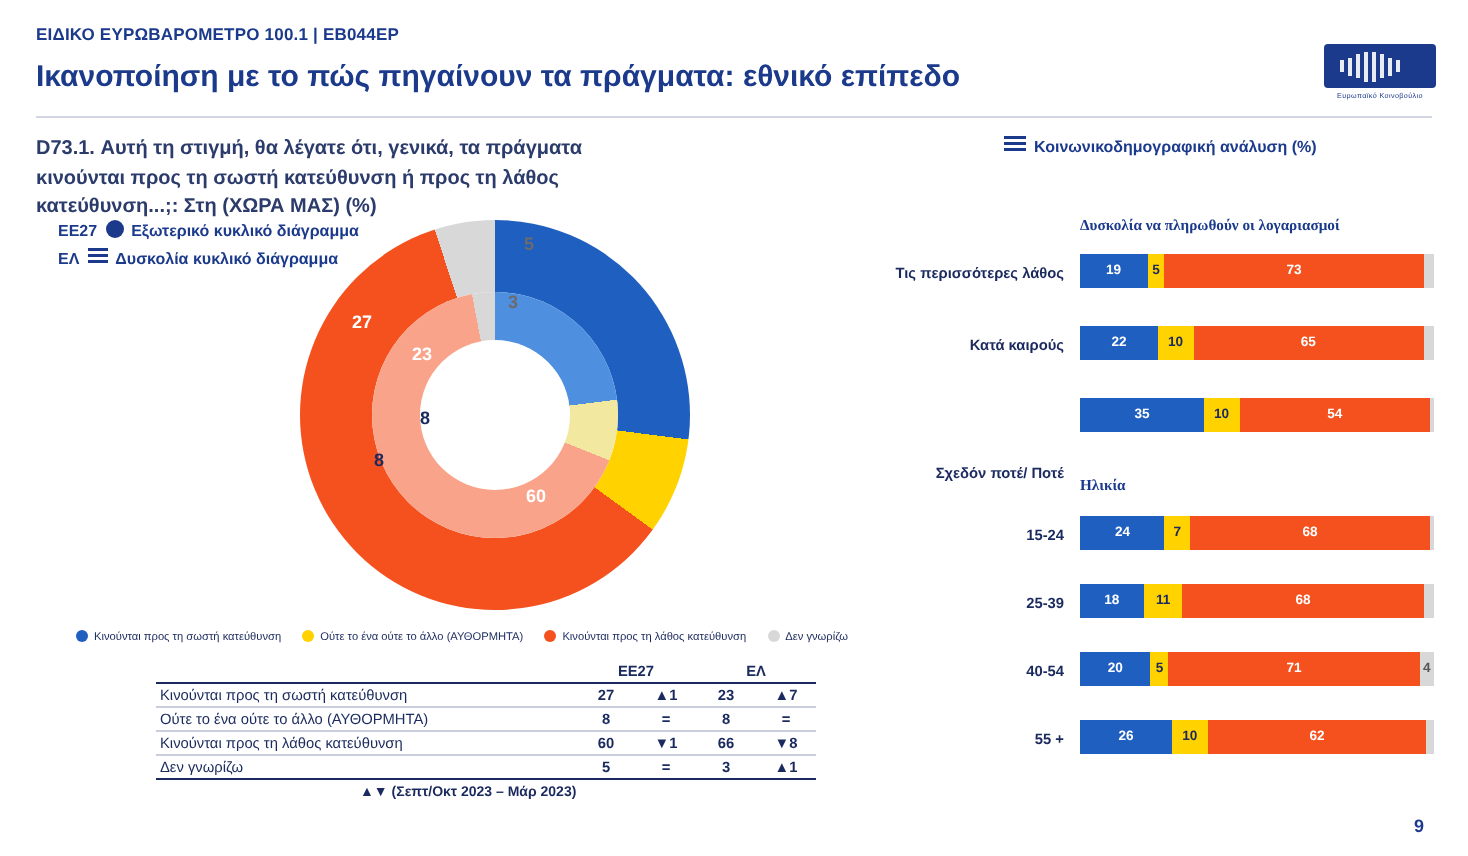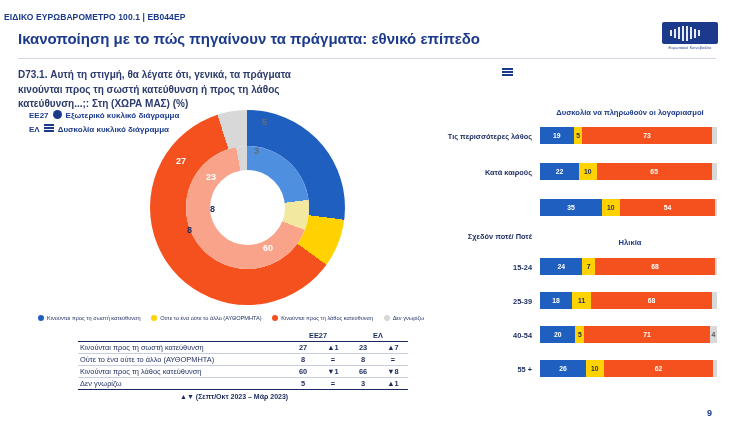--- a/index.html
+++ b/index.html
@@ -1,17 +1,17 @@
 <!DOCTYPE html>
 <html><head>
 <meta charset="utf-8">
 <style>
   html,body{margin:0;padding:0;}
   body{width:734px;height:428px;background:#ffffff;font-family:"Liberation Sans",sans-serif;color:#1b2a5e;overflow:hidden;position:relative;}
-  .eyebrow{position:absolute;left:4px;top:12px;font-size:8.5px;font-weight:bold;color:#1b3a8c;letter-spacing:.1px;}
+  .eyebrow{position:absolute;left:18px;top:12px;font-size:8.5px;font-weight:bold;color:#1b3a8c;letter-spacing:.1px;}
   .title{position:absolute;left:18px;top:30px;font-size:15px;font-weight:bold;color:#1b3a8c;}
   .rule{position:absolute;left:18px;top:58px;width:698px;height:1px;background:#d2d6e4;}
   .question{position:absolute;left:18px;top:68px;width:300px;font-size:10px;line-height:1.45;color:#2b3b6b;font-weight:bold;}
   .ep-logo{position:absolute;right:16px;top:22px;width:56px;height:30px;}
   .ep-logo .bars{position:absolute;left:0;top:0;width:56px;height:22px;background:#1b3a8c;border-radius:2px;overflow:hidden;}
   .ep-logo .bars span{position:absolute;top:4px;width:2px;height:14px;background:#fff;opacity:.9;}
   .ep-logo .cap{position:absolute;left:0;top:24px;width:56px;text-align:center;font-size:3.6px;color:#1b3a8c;letter-spacing:.2px;}
   .legend-key{position:absolute;font-size:8px;font-weight:bold;color:#1b3a8c;padding-left:11px;}
   .swatch-outer{display:inline-block;width:9px;height:9px;border-radius:50%;background:#1b3a8c;vertical-align:-1px;margin:0 4px;}
   .swatch-inner{display:inline-block;width:10px;height:9px;vertical-align:-1px;margin:0 4px;background:
@@ -33,21 +33,21 @@
   .tbl th.c,.tbl td.c{text-align:center;width:26px;}
   .tbl thead th{border-bottom:1px solid #1b2a5e;font-size:7.4px;}
   .tbl tbody tr td{border-bottom:1px solid #c9cede;}
   .tbl tbody tr:last-child td{border-bottom:1px solid #1b2a5e;}
   .tbl .lbl{font-weight:normal;}
   .footnote{position:absolute;left:180px;top:393px;font-size:7px;font-weight:bold;color:#1b2a5e;}
   .pagenum{position:absolute;right:22px;bottom:10px;font-size:9px;font-weight:bold;color:#1b3a8c;}
   .socio{position:absolute;left:502px;top:68px;font-size:8px;font-weight:bold;color:#1b3a8c;}
   .socio .ico{display:inline-block;width:11px;height:9px;vertical-align:-1px;margin-right:4px;background:
       repeating-linear-gradient(to bottom,#1b3a8c 0 1.5px,transparent 1.5px 3px);}
-  .grp-title{position:absolute;font-size:7.6px;font-weight:bold;color:#1b3a8c;text-align:center;}
+  .grp-title{position:absolute;font-size:7.6px;font-weight:bold;color:#1b3a8c;text-align:left;font-family:Liberation Serif, serif;}
   .rowlbl{position:absolute;font-size:7.4px;font-weight:bold;color:#1b2a5e;text-align:right;}
   .bar{position:absolute;height:17px;display:flex;}
   .bar > div{height:100%;display:flex;align-items:center;justify-content:center;font-size:6.8px;color:#fff;font-weight:bold;}
   .c-blue{background:#1f5fbf;}
   .c-yellow{background:#ffd200;color:#1b2a5e !important;}
   .c-orange{background:#f4511e;}
   .c-grey{background:#d8d8d8;color:#555 !important;}
 </style>
 </head>
 <body>
@@ -65,21 +65,21 @@
       <span style="left:20px;height:15px;top:3.5px"></span>
     <span style="left:24px;height:15px;top:3.5px"></span>
       <span style="left:28px;height:12px;top:5px"></span>
     <span style="left:32px;height:9px;top:6.5px"></span>
       <span style="left:36px;height:6px;top:8px"></span>
   </div>
   <div class="cap">Ευρωπαϊκό Κοινοβούλιο</div>
 </div>
 
 <div class="socio">
-  <span class="ico"></span>
+  <span class="ico"></span><span>Κοινωνικοδημογραφική ανάλυση (%)</span>
 </div>
 
 <div class="legend-key" style="left:18px;top:110px;">
   <span>ΕΕ27</span><span class="swatch-outer"></span><span>Εξωτερικό κυκλικό διάγραμμα</span>
 </div>
 <div class="legend-key" style="left:18px;top:124px;">
   <span>ΕΛ</span><span class="swatch-inner"></span><span>Δυσκολία κυκλικό διάγραμμα</span>
 </div>
 
 <div class="donut-wrap">

